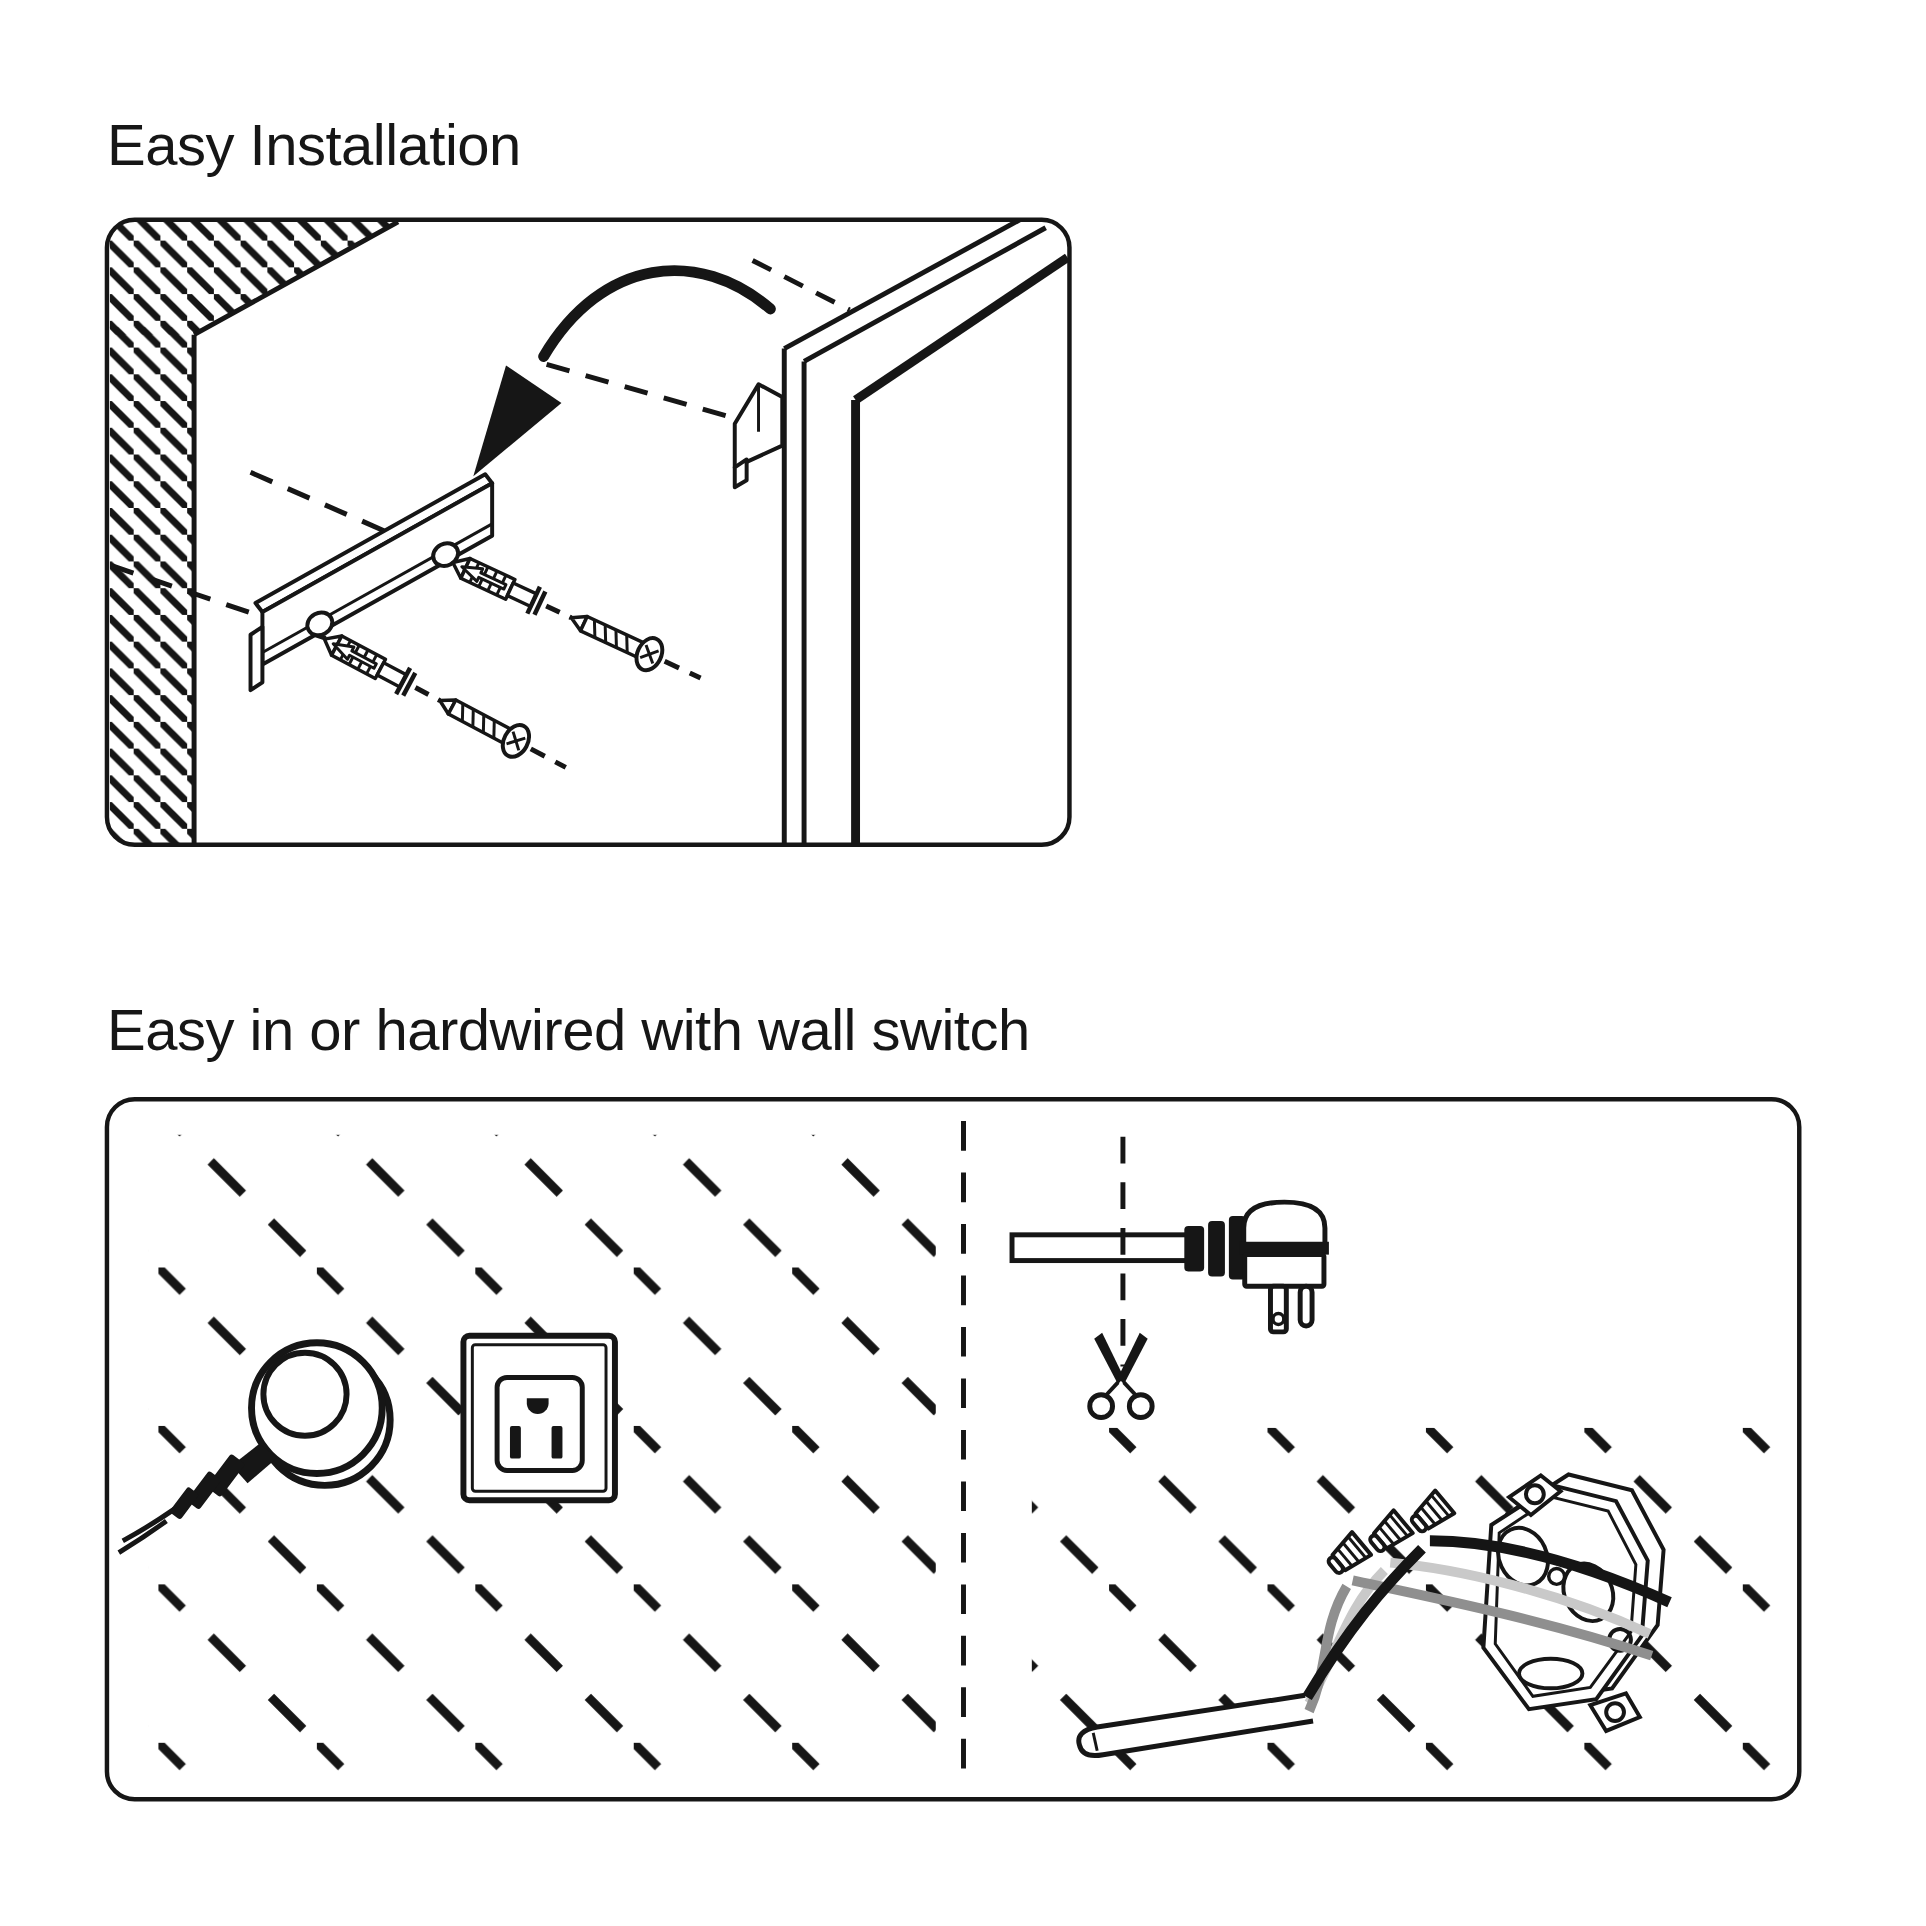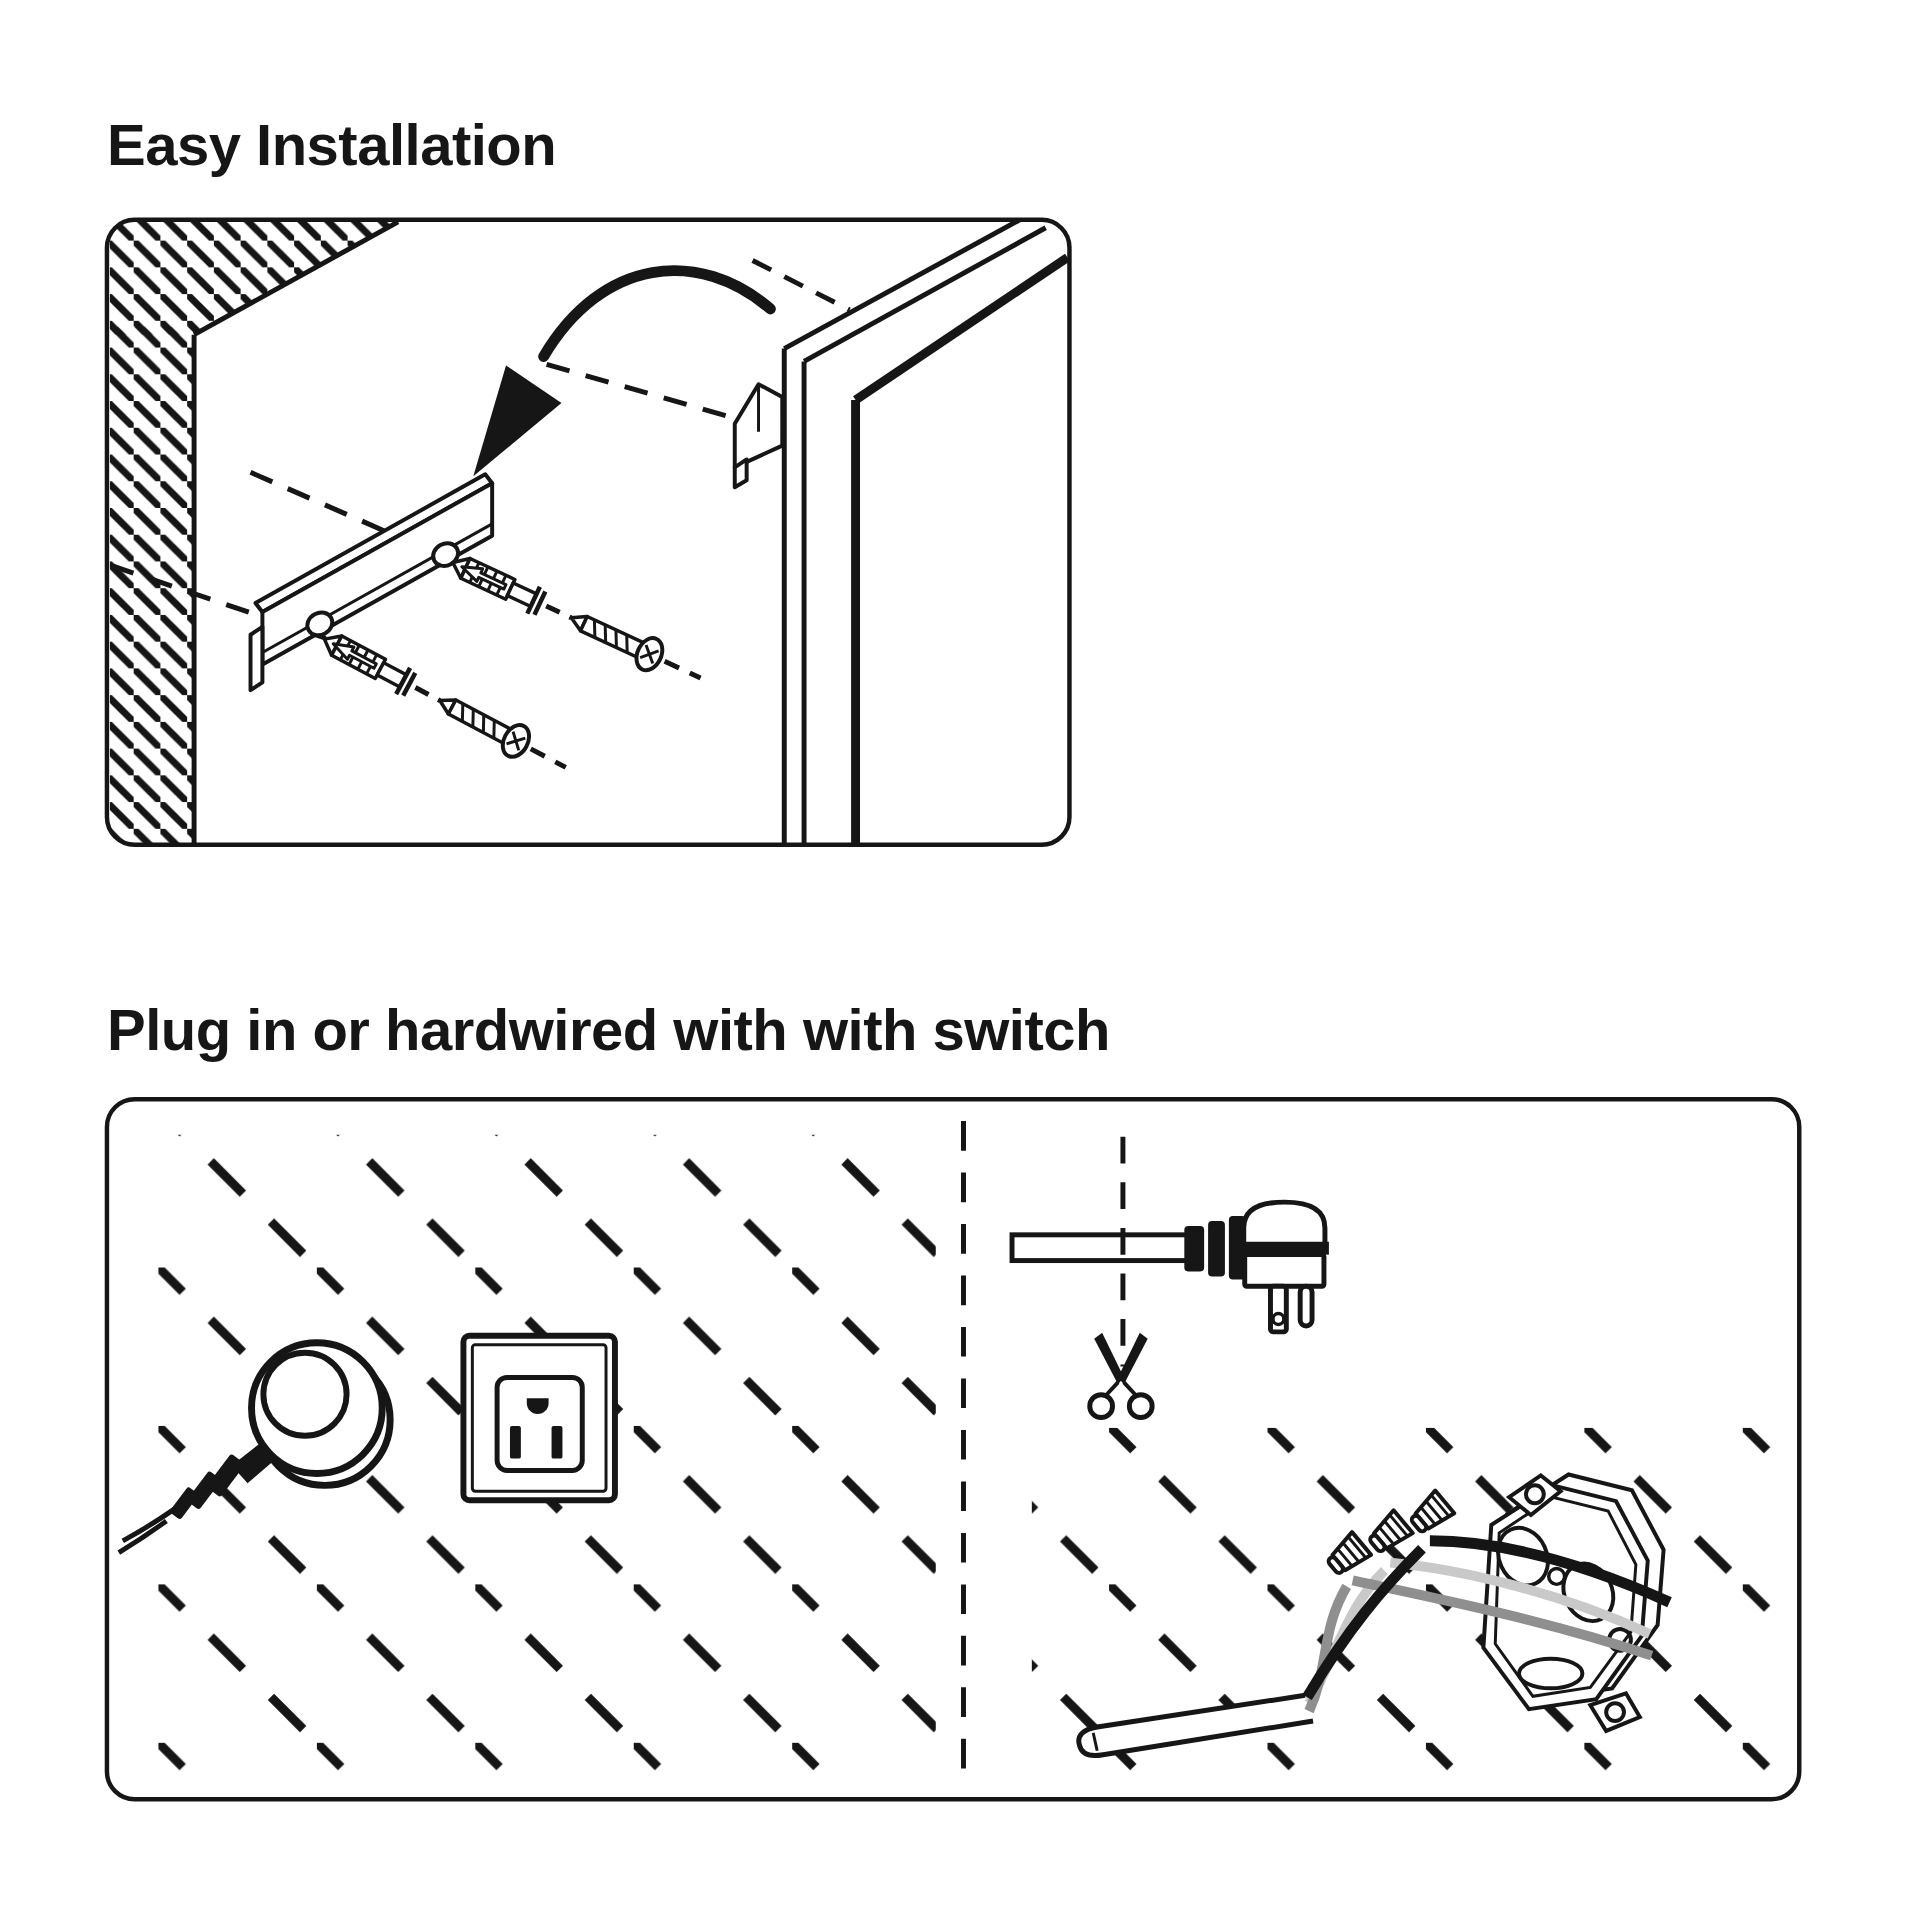--- a/index.html
+++ b/index.html
@@ -1,34 +1,34 @@
 <!DOCTYPE html>
 <html><head>
 <meta charset="utf-8">
 <style>
   html,body{margin:0;padding:0;background:#ffffff;}
   body{width:1927px;height:1927px;position:relative;font-family:"Liberation Sans",sans-serif;}
   .heading{
     position:absolute;
     left:107px;
     font-size:58px;
-    font-weight:700;
+    font-weight:400;
     letter-spacing:-0.5px;
     color:#161616;
     white-space:nowrap;
   }
   #heading-1{top:111px;}
   #heading-2{top:996px;}
   #art{position:absolute;left:0;top:0;}
 </style>
 </head>
 <body>
 
 <div class="heading" id="heading-1">Easy Installation</div>
-<div class="heading" id="heading-2">Plug in or hardwired with with switch</div>
+<div class="heading" id="heading-2">Easy in or hardwired with wall switch</div>
 
 <svg id="art" width="1927" height="1927" viewBox="0 0 1946 1946">
   <defs>
     <pattern id="hatch" width="27" height="27" patternUnits="userSpaceOnUse">
       <line x1="-5" y1="-5" x2="32" y2="32" stroke="#161616" stroke-width="7"></line>
     </pattern>
     <pattern id="dashpat" width="160" height="160" patternUnits="userSpaceOnUse">
       <line x1="-8" y1="-8" x2="168" y2="168" stroke="#161616" stroke-width="9" stroke-dasharray="46 40"></line>
       <line x1="72" y1="-88" x2="248" y2="88" stroke="#161616" stroke-width="9" stroke-dasharray="46 40" stroke-dashoffset="38"></line>
     </pattern>

